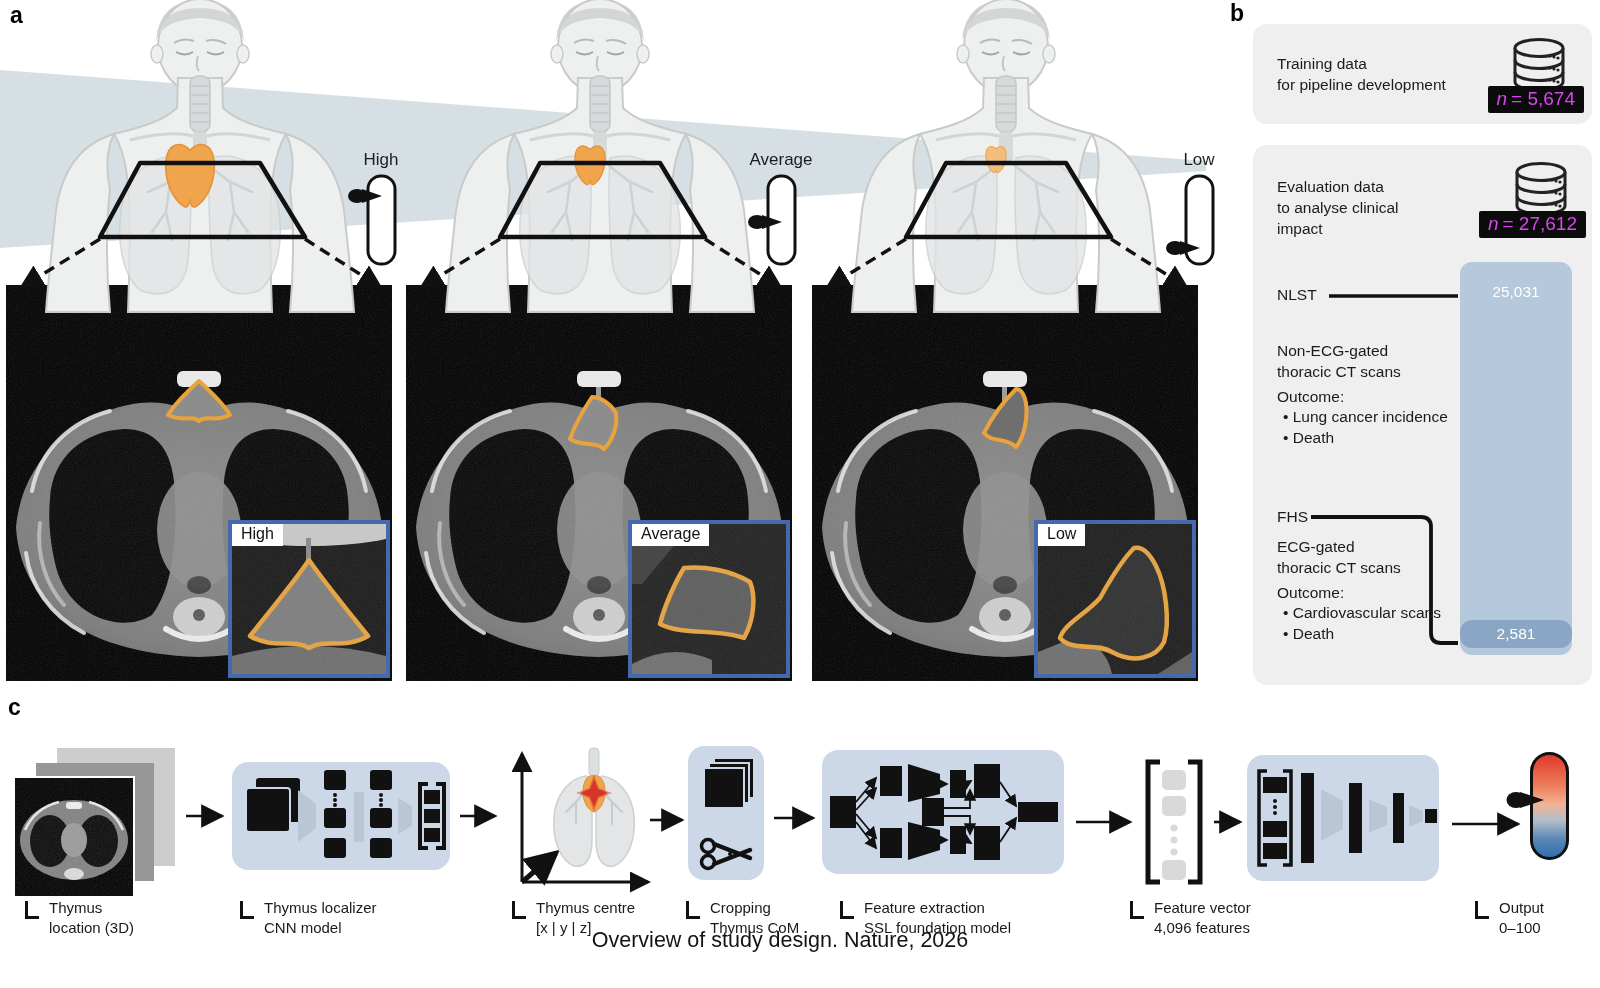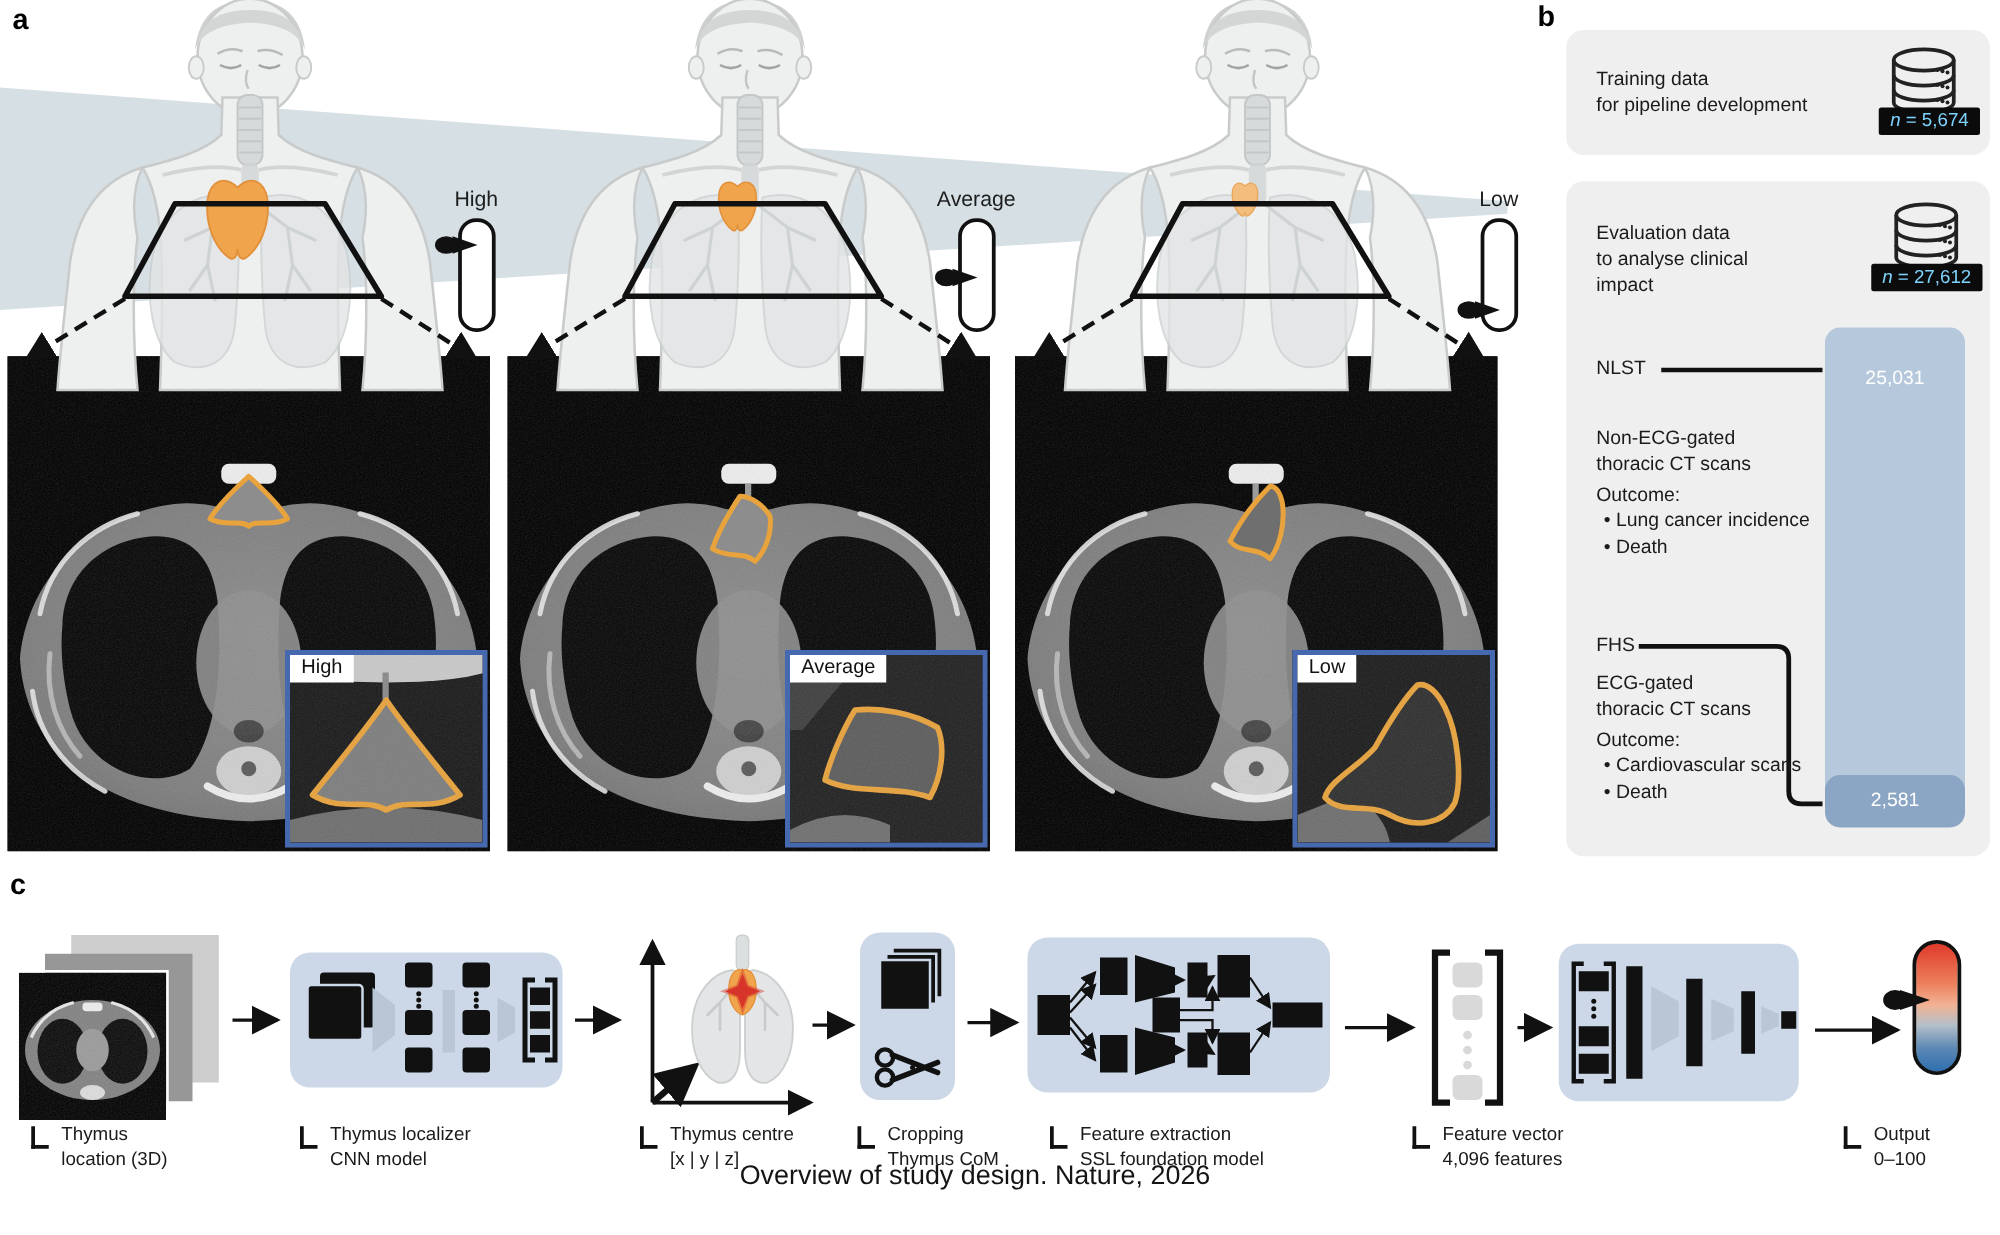--- a/index.html
+++ b/index.html
@@ -12,29 +12,29 @@
   .col svg.art{position:absolute;top:0;left:0;overflow:visible;z-index:3}
   .ct{position:absolute;top:285px;left:6px;width:386px;height:396px;background:#000;z-index:1}
   .inset{position:absolute;left:222px;top:235px;width:154px;height:150px;
          border:4px solid #4668ae;background:#191919;z-index:4}
   .inset-label{position:absolute;top:0;left:0;background:#fff;color:#111;
                font-size:16px;padding:1px 9px 3px;z-index:2}
   .wedge{position:absolute;left:0;top:0;z-index:0}
   
   .bbox{position:absolute;background:#efeff0;border-radius:14px}
   .btext{position:absolute;font-size:15.5px;line-height:1.34;color:#1b1b1b}
-  .badge{position:absolute;background:#0b0b0b;color:#7dd3fc;font-size:15px;
+  .badge{position:absolute;background:#0b0b0b;color:#d946ef;font-size:19px;
          padding:2px 9px 3px;border-radius:2px;white-space:nowrap;z-index:2}
   .badge .var{font-style:italic}
   .badge .rest{margin-left:4px}
   .dbicon{position:absolute;z-index:1}
   .bar{position:absolute;left:207px;top:117px;width:112px;height:393px;
        background:#b5c8dc;border-radius:12px;text-align:center}
-  .bar-count{margin-top:32px;color:#fff;font-size:15.5px}
-  .seg{position:absolute;left:207px;top:475px;width:112px;height:42px;background:#8aa6c4;
+  .bar-count{margin-top:21px;color:#fff;font-size:15.5px}
+  .seg{position:absolute;left:207px;top:475px;width:112px;height:28px;background:#8aa6c4;
        border-radius:12px;display:flex;align-items:center;justify-content:center;
        color:#fff;font-size:15.5px}
   .bullet{padding-left:6px}
   .bullet::before{content:"• "}
   
   .cbox{position:absolute;background:#ccd8e7;border-radius:16px}
   .stack-sq{position:absolute;width:118px;height:118px}
   .cstep{position:absolute;top:898px;display:flex;font-size:15px;color:#1a1a1a;line-height:1.3;z-index:5}
   .lmark{width:11px;height:15px;border-left:3.5px solid #111;border-bottom:3.5px solid #111;
          margin:3px 10px 0 0;flex:none}

